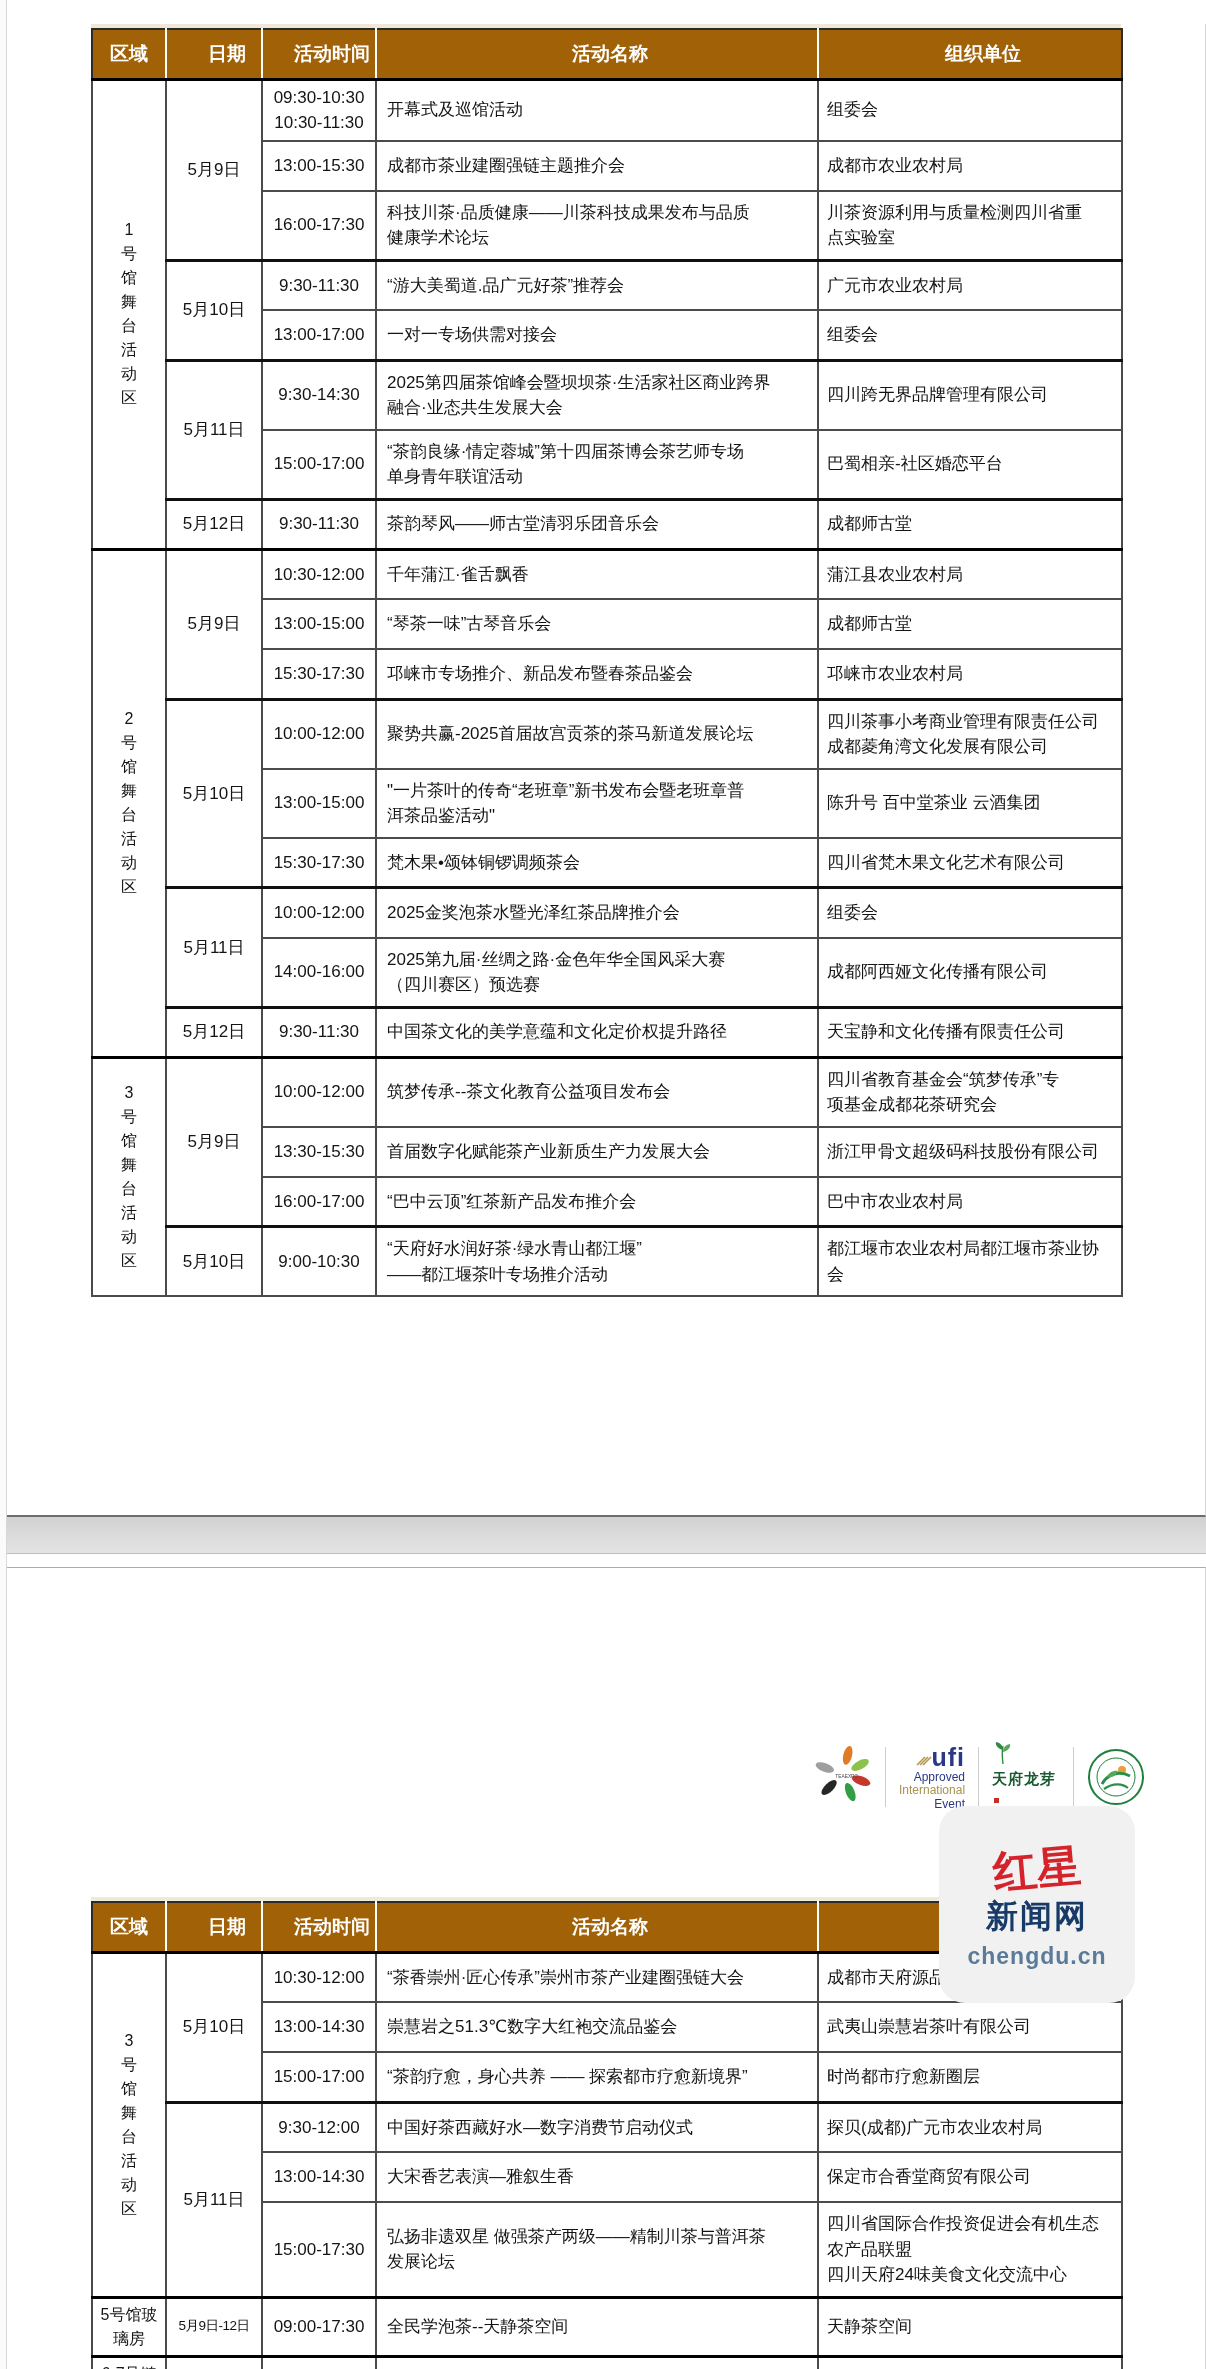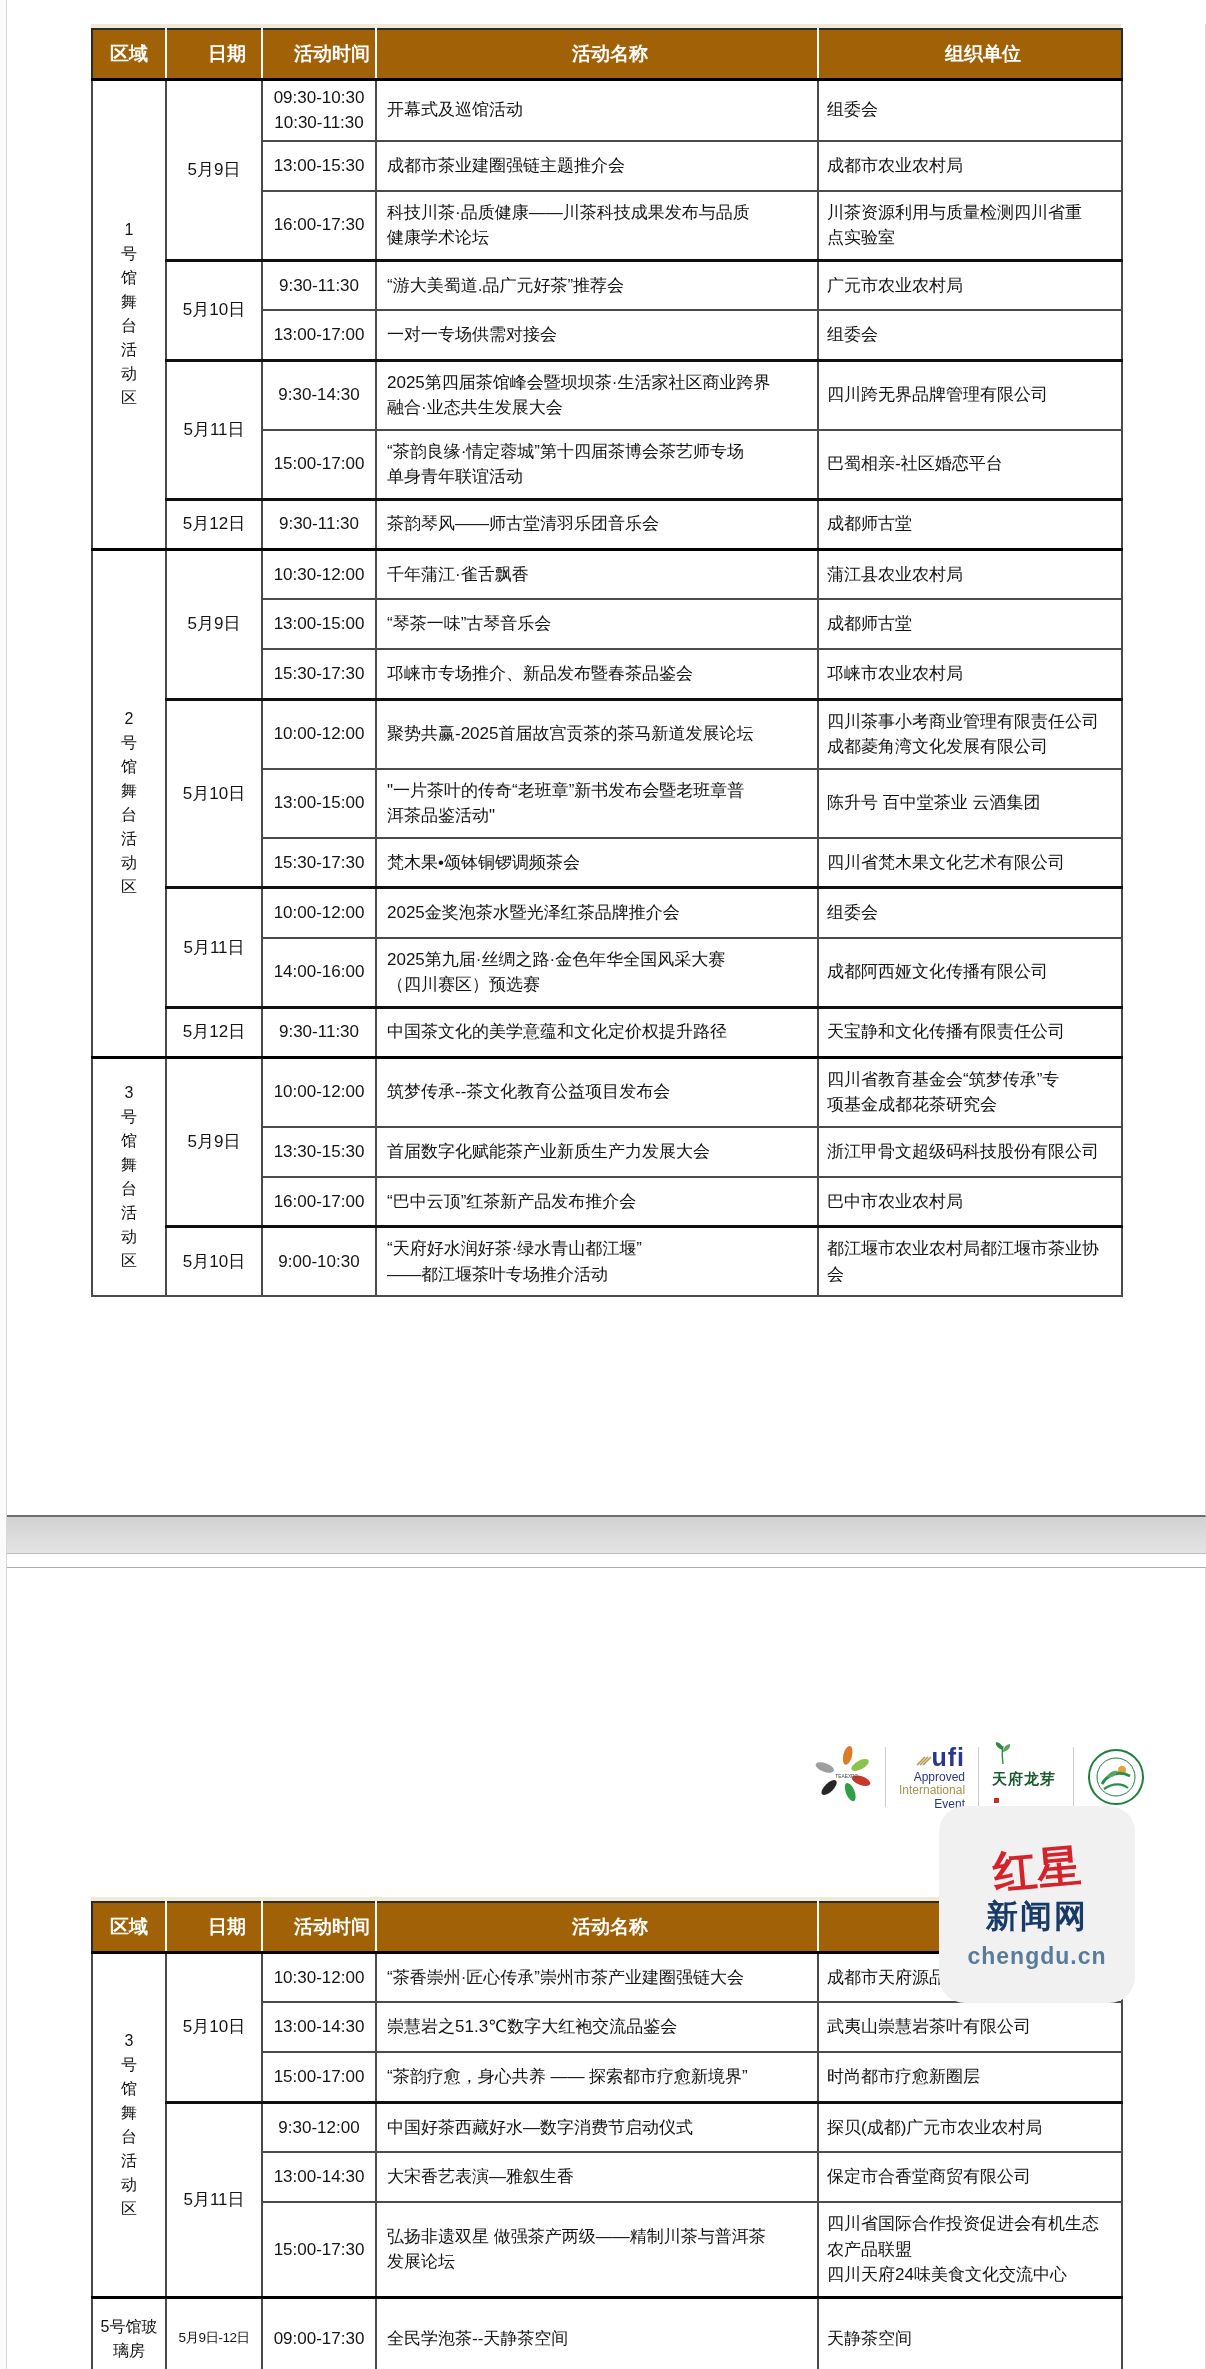--- a/index.html
+++ b/index.html
@@ -31,21 +31,21 @@
   .sched tr { height:50px; }
   .sched td {
     border:2px solid #4b4b4b; font-size:17px; color:#141414;
     padding:8px 10px; vertical-align:middle; white-space:pre-line; line-height:1.5;
   }
   .sched tr.group-start td { border-top:3px solid #101010; }
   .sched tr.section-start td { border-top:3px solid #000; }
   .sched td.time-cell { text-align:center; padding:4px 2px; }
   .sched td.date-cell { text-align:center; padding:4px 0; }
   .sched td.date-cell.small { font-size:13.5px; letter-spacing:-0.5px; white-space:nowrap; }
-  .sched td.area-cell { text-align:center; padding:16px 2px; font-size:16px; }
+  .sched td.area-cell { text-align:center; padding:4px 2px; font-size:16px; }
   .area-v { display:inline-block; width:1.15em; word-break:break-all; line-height:1.5; text-align:center; }
   .sched td.name-cell { text-align:left; }
   .sched td.org-cell { text-align:left; padding:8px 8px; }
 
   
   .logos { position:absolute; left:813px; top:166px; height:86px; display:flex; align-items:center; gap:13px; }
   .logo-sep { width:1px; height:60px; background:#cccccc; }
   .ufi { text-align:right; line-height:1.12; }
   .ufi .word { color:#2a3887; font-size:25px; font-weight:bold; letter-spacing:1px; }
   .ufi .l2, .ufi .l4 { color:#2a3887; font-size:12px; }

